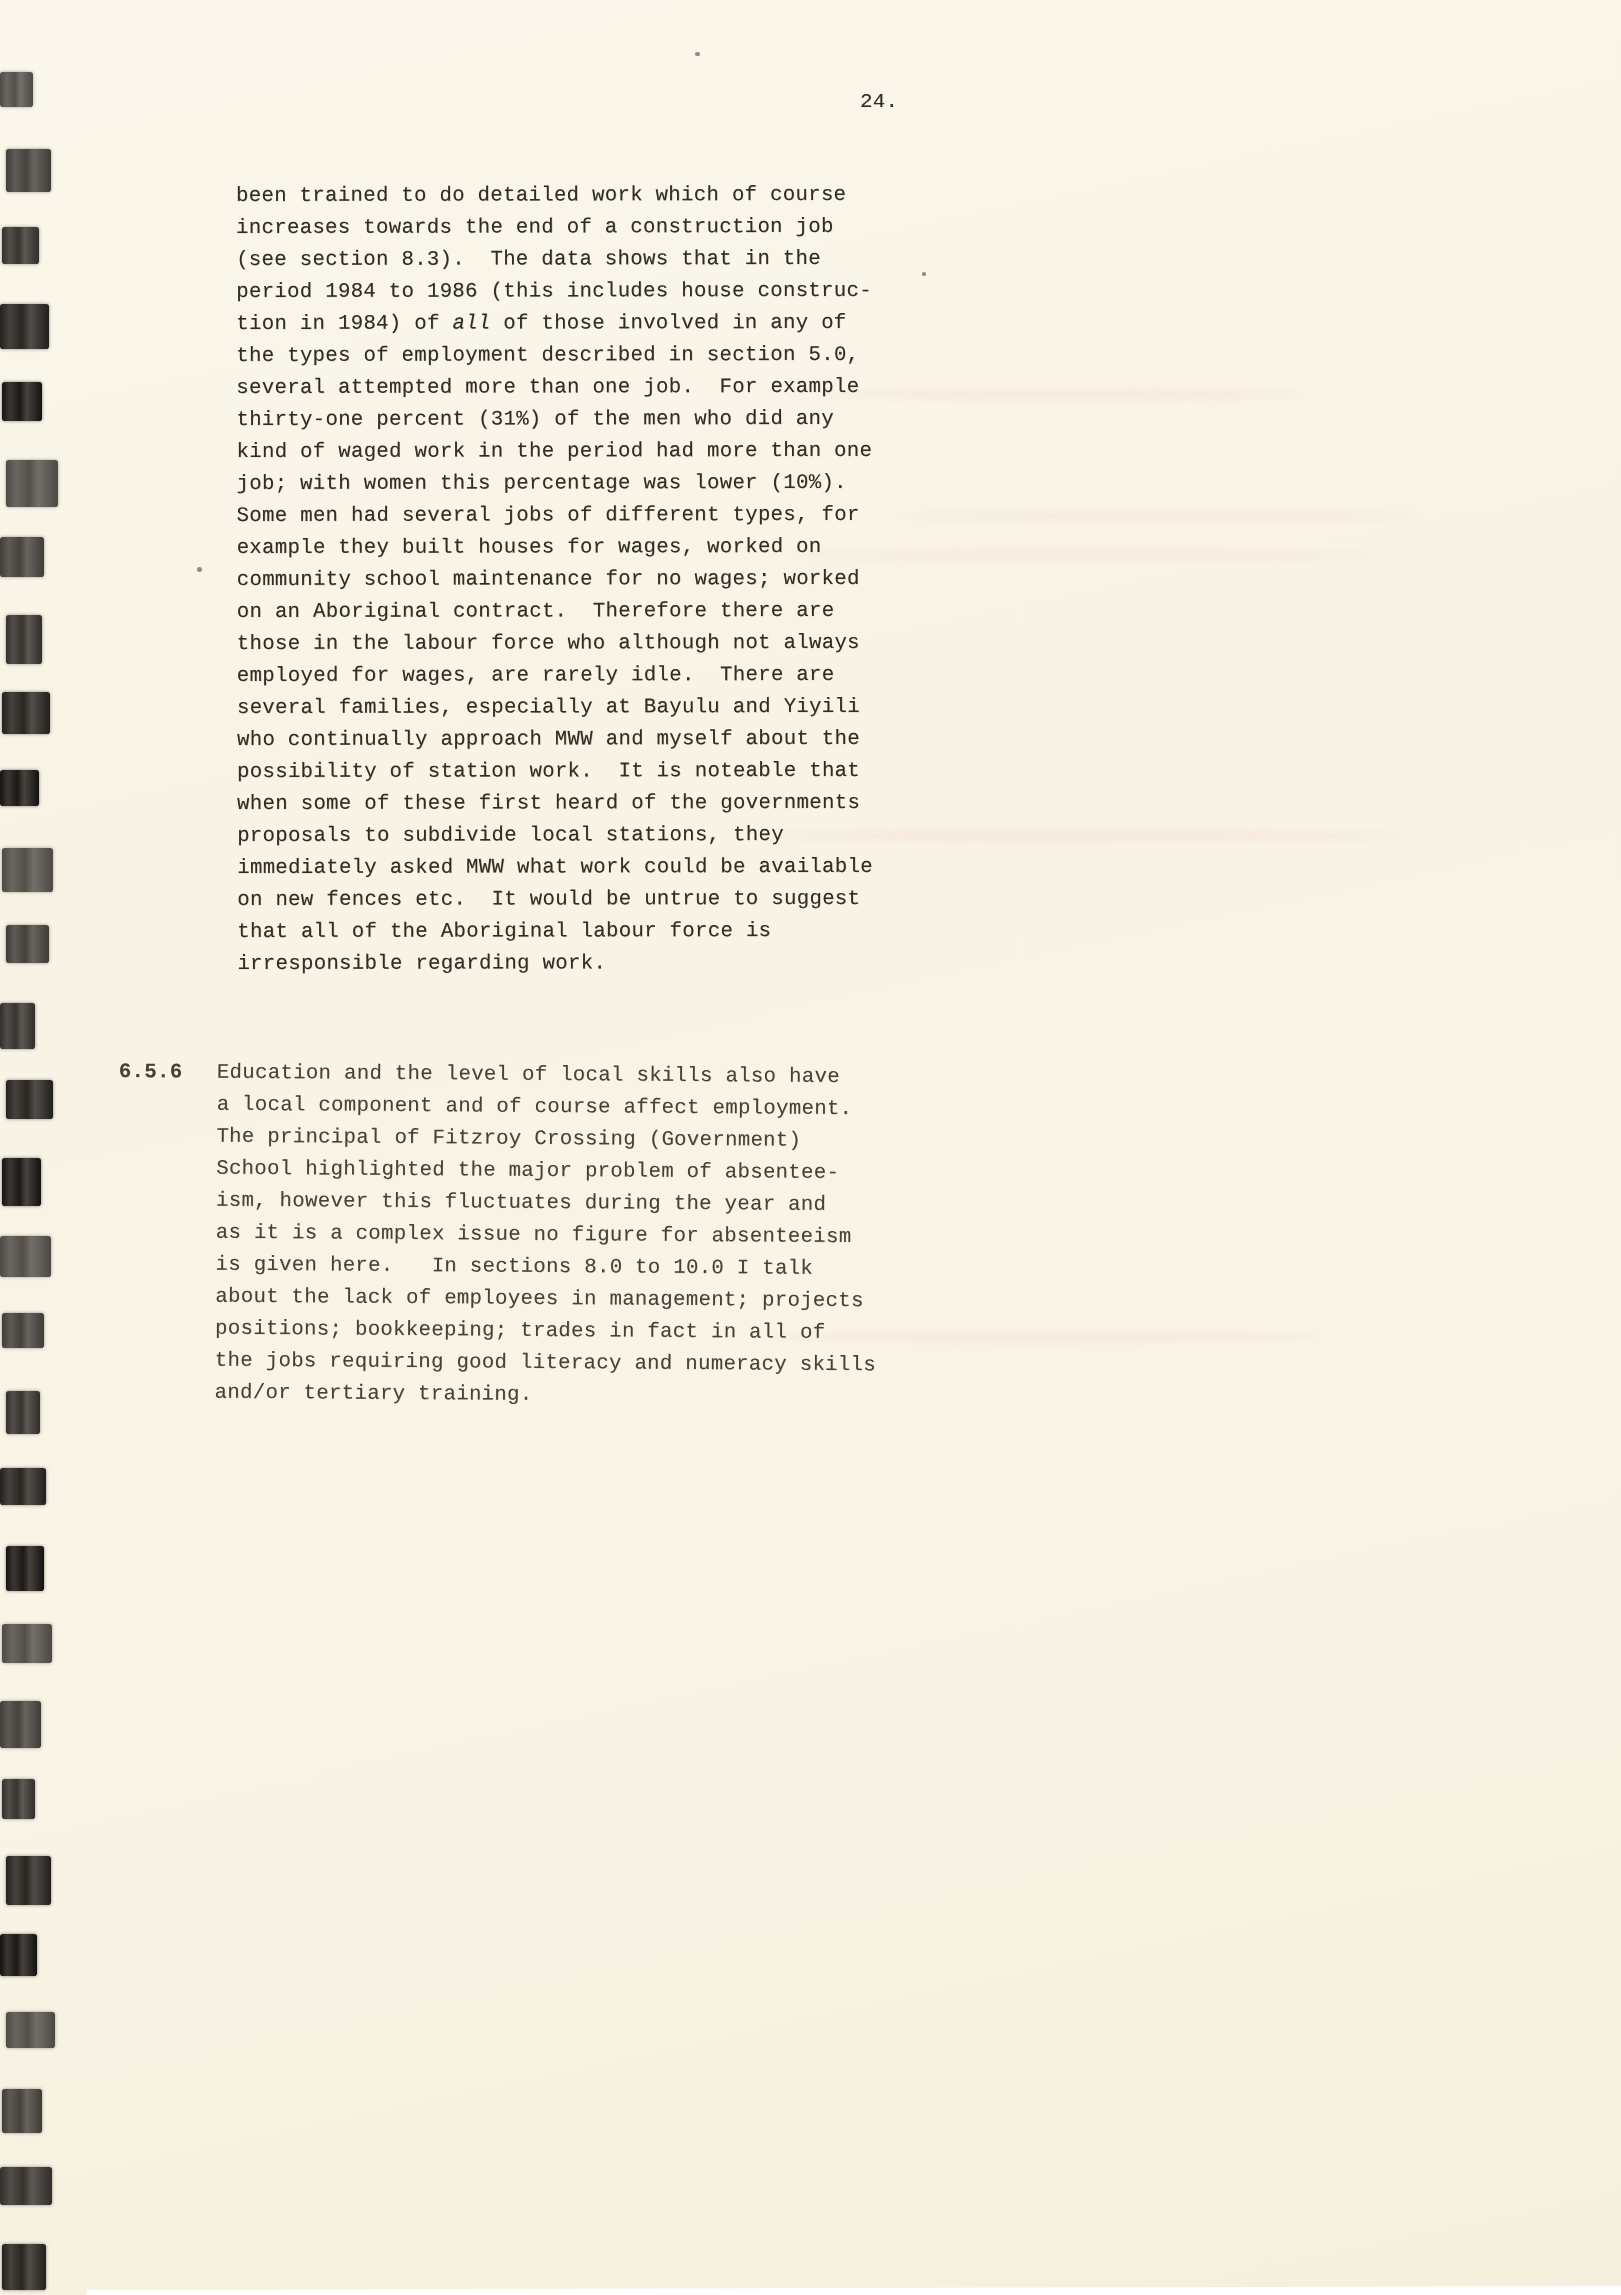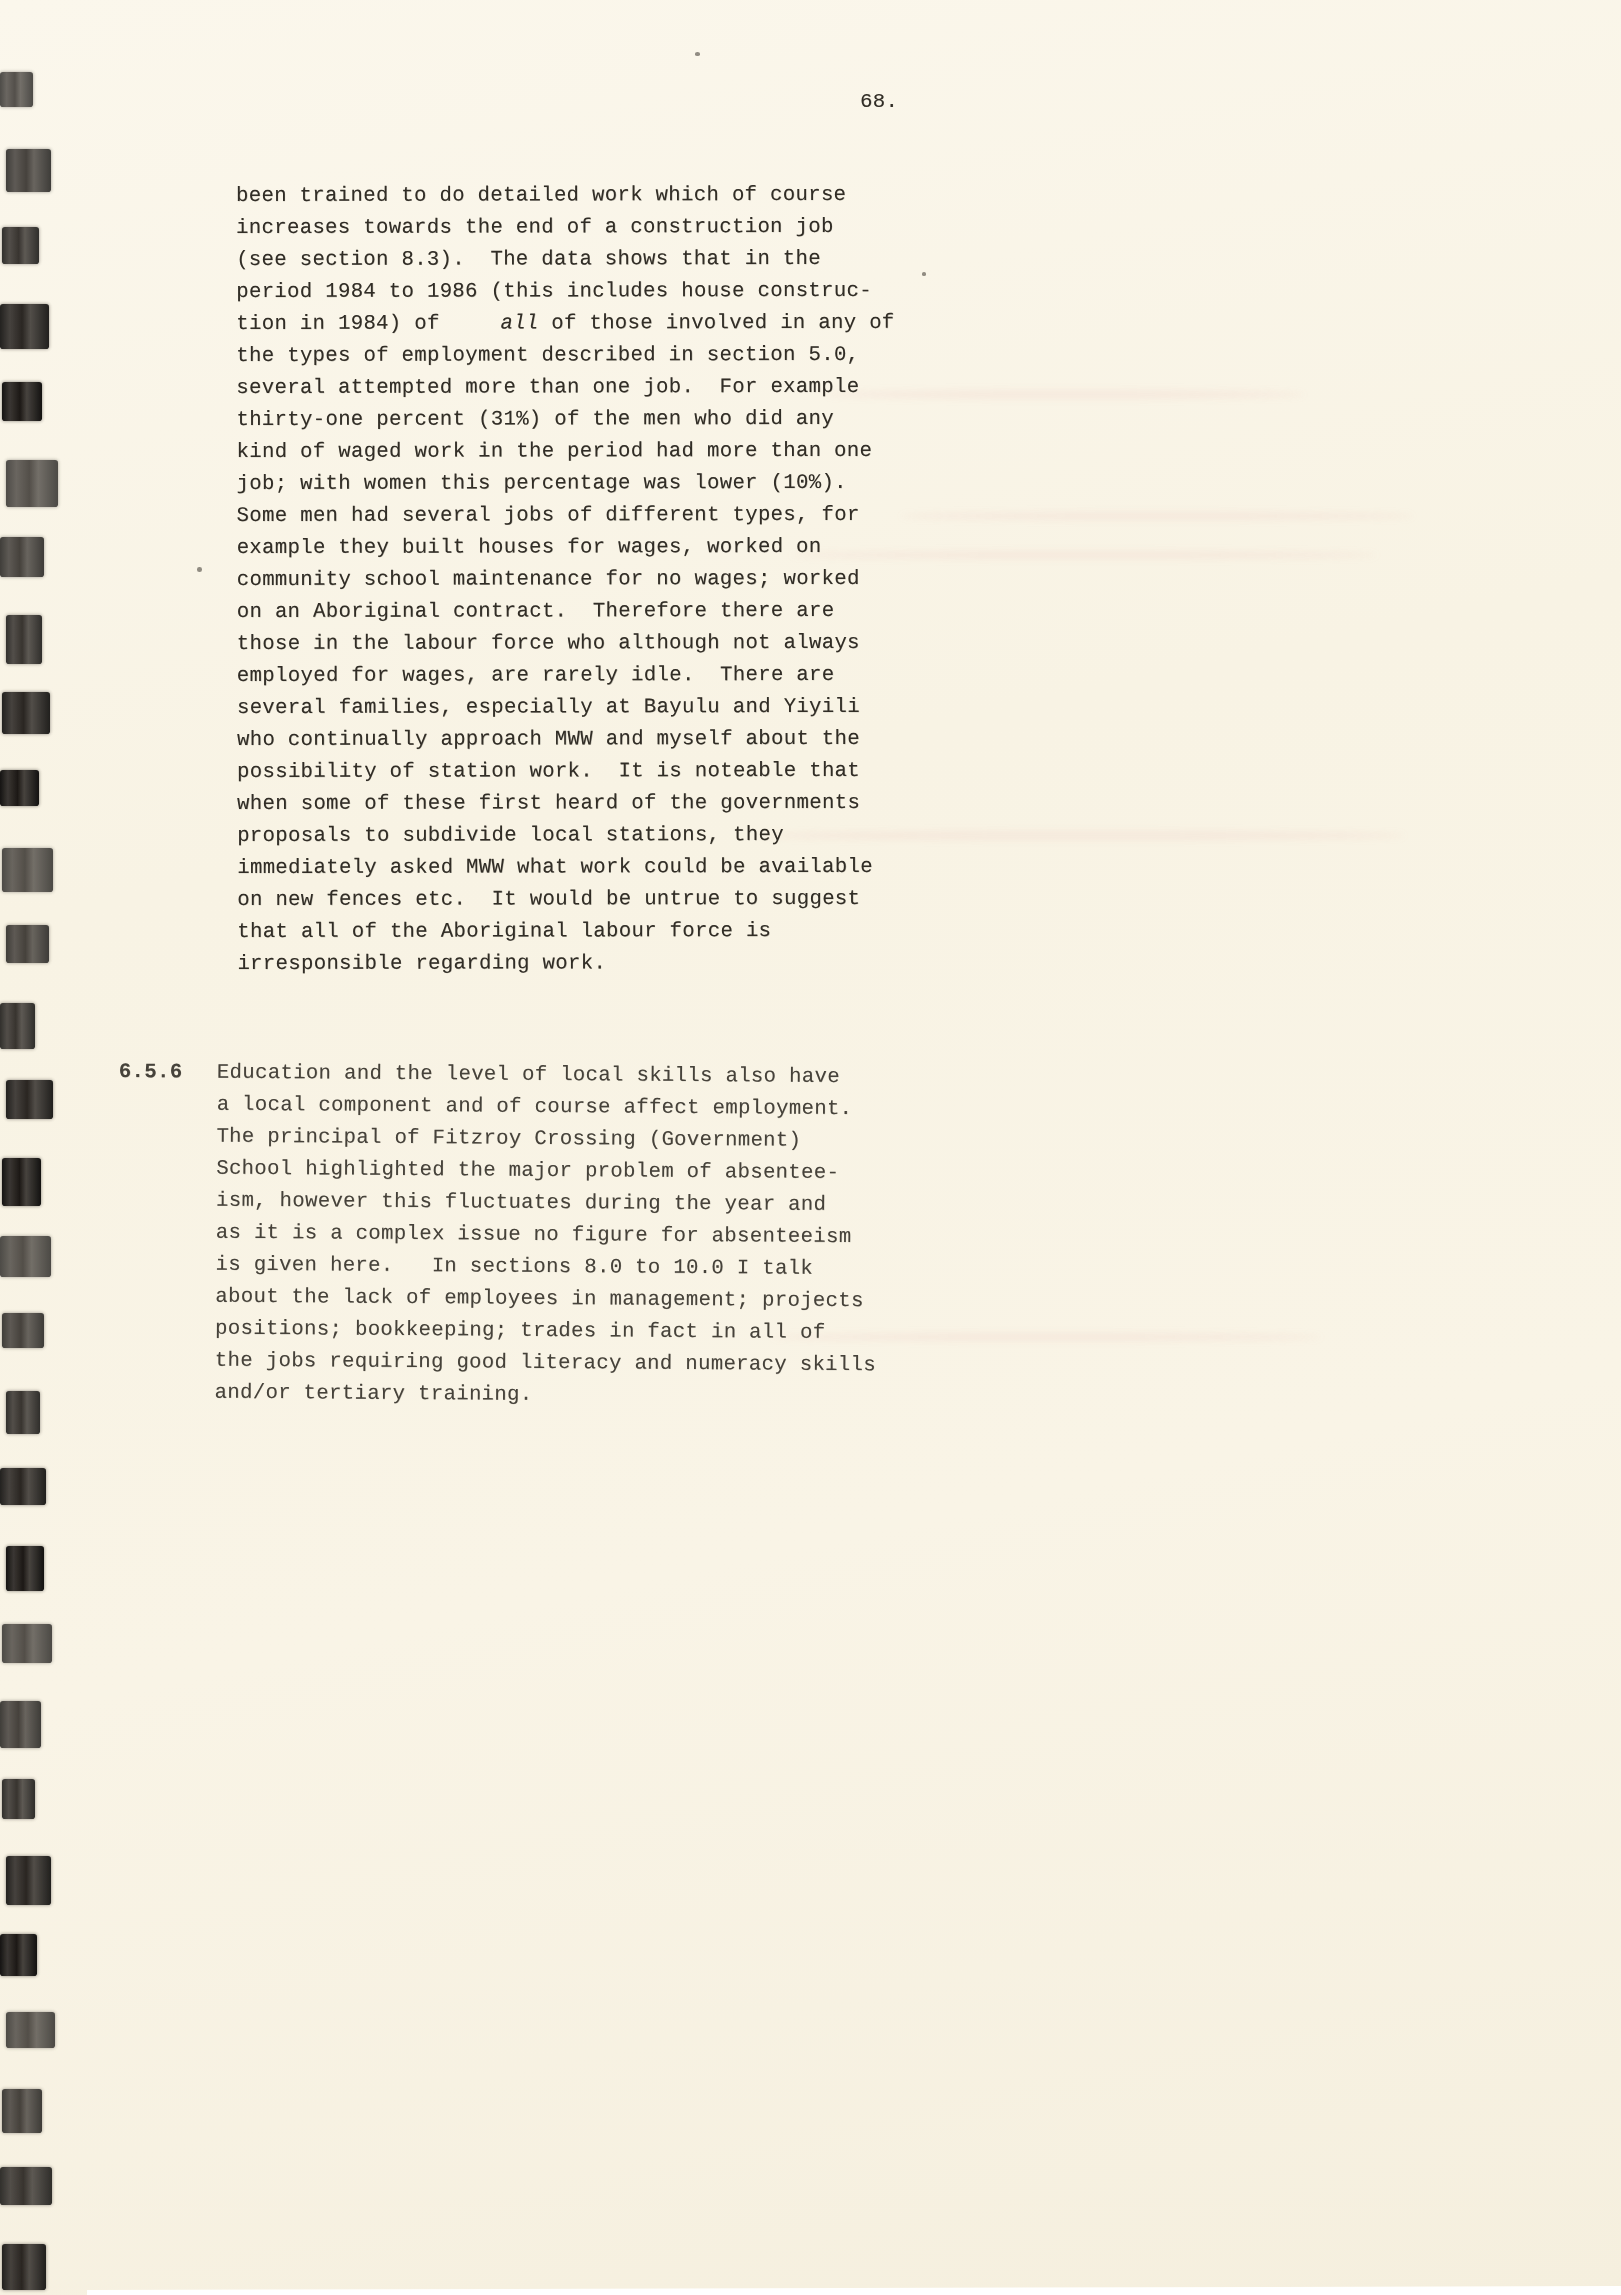--- a/index.html
+++ b/index.html
@@ -39,21 +39,20 @@
   .para1 {
     position: absolute;
     top: 180px;
     left: 236px;
     width: 1102px;
     transform: rotate(-0.1deg);
     transform-origin: left top;
   }
   .para1 em {
     font-style: italic;
-    margin-left: 48px;
   }
 
   .section-block {
     position: absolute;
     top: 1056px;
     left: 119px;
     display: flex;
     align-items: flex-start;
     transform: rotate(0.4deg);
     transform-origin: left top;
@@ -162,21 +161,21 @@
   <div class="streak s1"></div>
   <div class="streak s2"></div>
   <div class="streak s3"></div>
   <div class="streak s4"></div>
   <div class="streak s5"></div>
 
   <div class="speck sp1"></div>
   <div class="speck sp2"></div>
   <div class="speck sp3"></div>
 
-  <div class="page-number typed">68.</div>
+  <div class="page-number typed">24.</div>
 
   <div class="para1 typed"><span>been trained to do detailed work which of course
 increases towards the end of a construction job
 (see section 8.3).  The data shows that in the
 period 1984 to 1986 (this includes house construc-
 tion in 1984) of </span><em>all</em><span> of those involved in any of
 the types of employment described in section 5.0,
 several attempted more than one job.  For example
 thirty-one percent (31%) of the men who did any
 kind of waged work in the period had more than one

